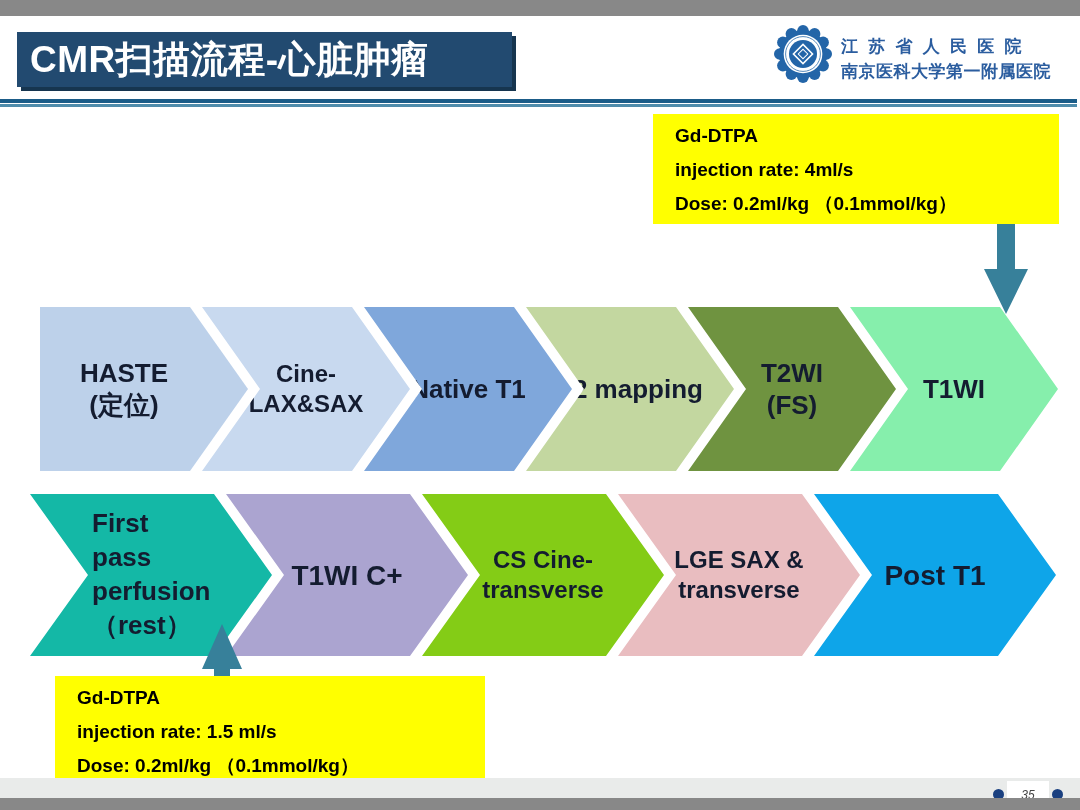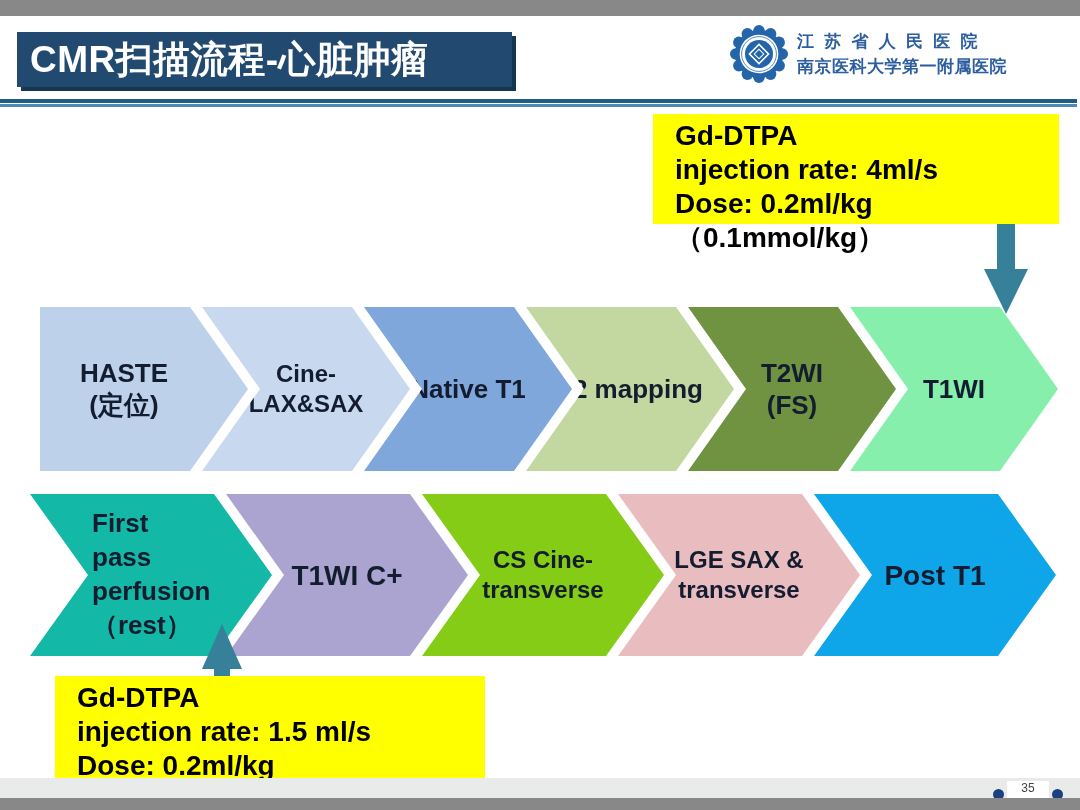--- a/index.html
+++ b/index.html
@@ -6,35 +6,35 @@
   body { background:#888; font-family:"Liberation Sans", sans-serif; }
   .slide { position:relative; width:1080px; height:782px; background:#ffffff; overflow:hidden; margin:16px auto; }
 
   
   .titlebar { position:absolute; left:17px; top:16px; width:495px; height:55px;
               display:flex; align-items:center; padding-left:13px;
               box-shadow:4px 4px 0 #16354f; }
   .titlebar .title { color:#ffffff; font-size:37px; font-weight:bold; letter-spacing:0.5px; white-space:nowrap; }
 
   
-  .hospital { position:absolute; left:730px; top:9px; display:flex; align-items:center; }
+  .hospital { position:absolute; left:774px; top:9px; display:flex; align-items:flex-end; }
   .hospital svg { display:block; }
   .hosp-text { margin-left:9px; color:#2b5d9f; font-family:"Liberation Serif", serif; font-weight:bold; }
   .hosp-line1 { font-size:17px; letter-spacing:3px; white-space:nowrap; }
   .hosp-line2 { font-size:17px; letter-spacing:0.5px; margin-top:2px; white-space:nowrap; }
 
   
   .divider { position:absolute; left:0; top:83px; width:1077px; }
   .divider .d1 { height:4px; background:#1b5c88; }
   .divider .d2 { height:1px; background:#ffffff; }
   .divider .d3 { height:3px; background:#4f8cab; }
 
   
   .callout { position:absolute; padding:5px 10px 5px 22px; color:#000;
-             font-weight:bold; font-size:28px; line-height:34px; white-space:pre-line; }
+             font-weight:bold; font-size:19px; line-height:34px; white-space:pre-line; }
   .callout-top { left:653px; top:98px; width:406px; height:110px; }
   .callout-bottom { left:55px; top:660px; width:430px; height:105px; }
 
   
   .arrow { position:absolute; }
   .arrow-down { left:984px; top:207px; }
   .arrow-up { left:202px; top:608px; }
 
   
   .flow-row { position:absolute; display:flex; }
@@ -55,21 +55,21 @@
   .fs26 { font-size:26px !important; }
   .fs28 { font-size:28px !important; }
 
   
   .footer-strip { position:absolute; left:0; top:762px; width:1080px; height:37px; }
   .footer-bar { position:absolute; left:0; top:799px; width:1080px; height:11px; }
   .dot { position:absolute; width:11px; height:11px; border-radius:50%; background:#1a4080; top:773px; }
   .dot-left { left:993px; }
   .dot-right { left:1052px; }
   .page-box { position:absolute; left:1007px; top:765px; width:42px; height:27px; background:#ffffff;
-              display:flex; justify-content:center; }
+              display:flex; align-items:center; justify-content:center;font-style:italic; }
   .page-box span { font-size:12px; color:#444; }
 </style>
 </head>
 <body>
 
 <div class="slide">
 
   <div class="titlebar" style="background: rgb(34, 74, 112);">
     <span class="title">CMR扫描流程-心脏肿瘤</span>
   </div>

